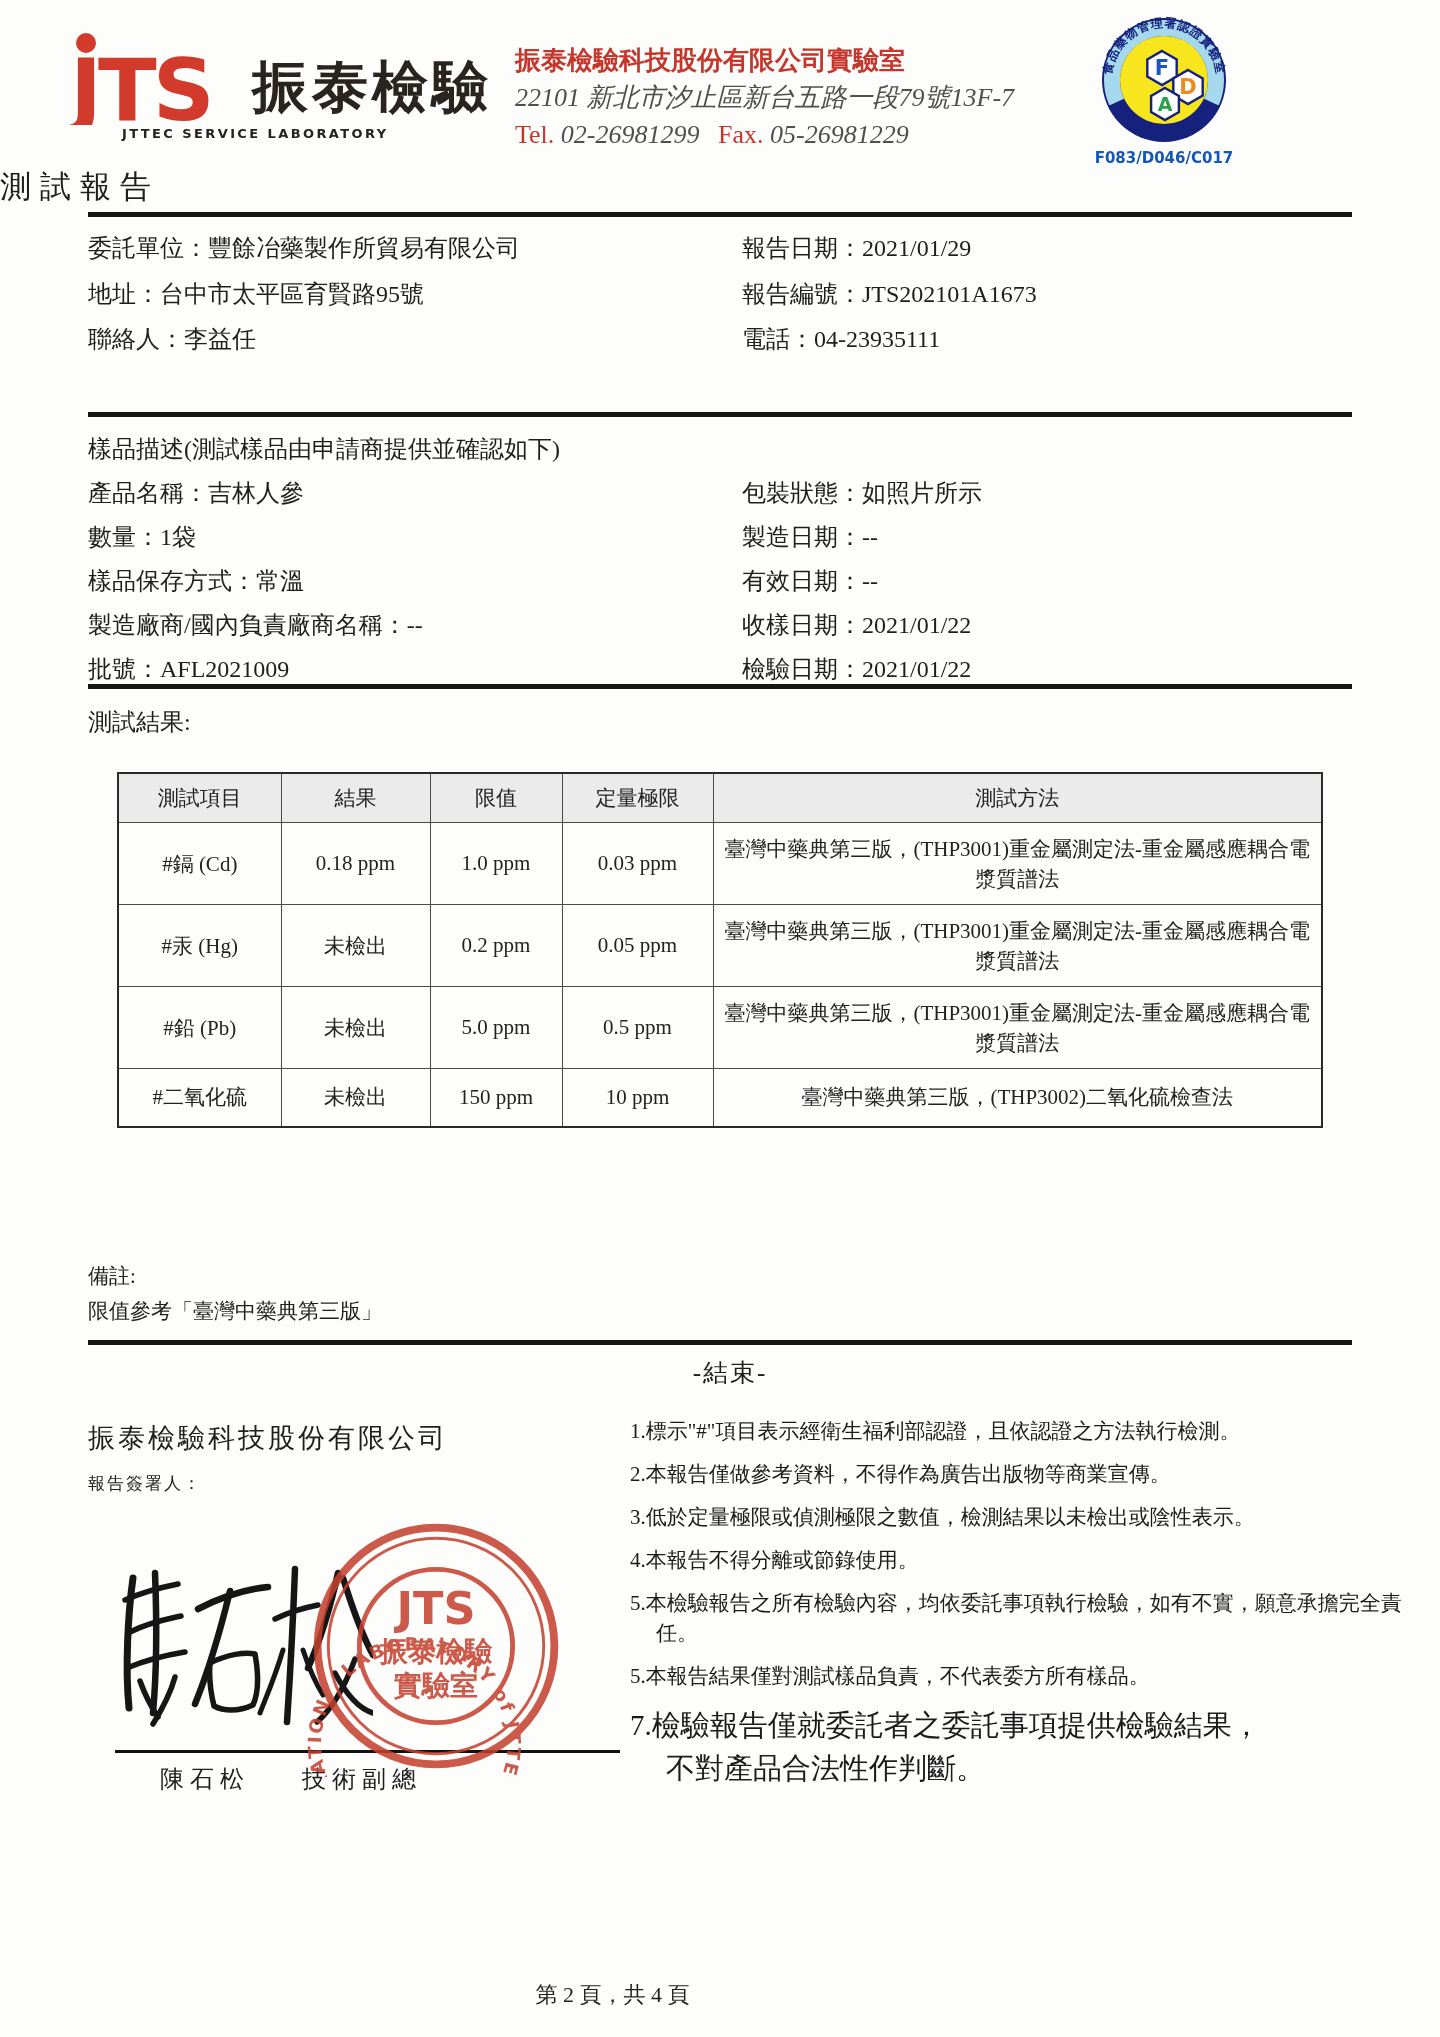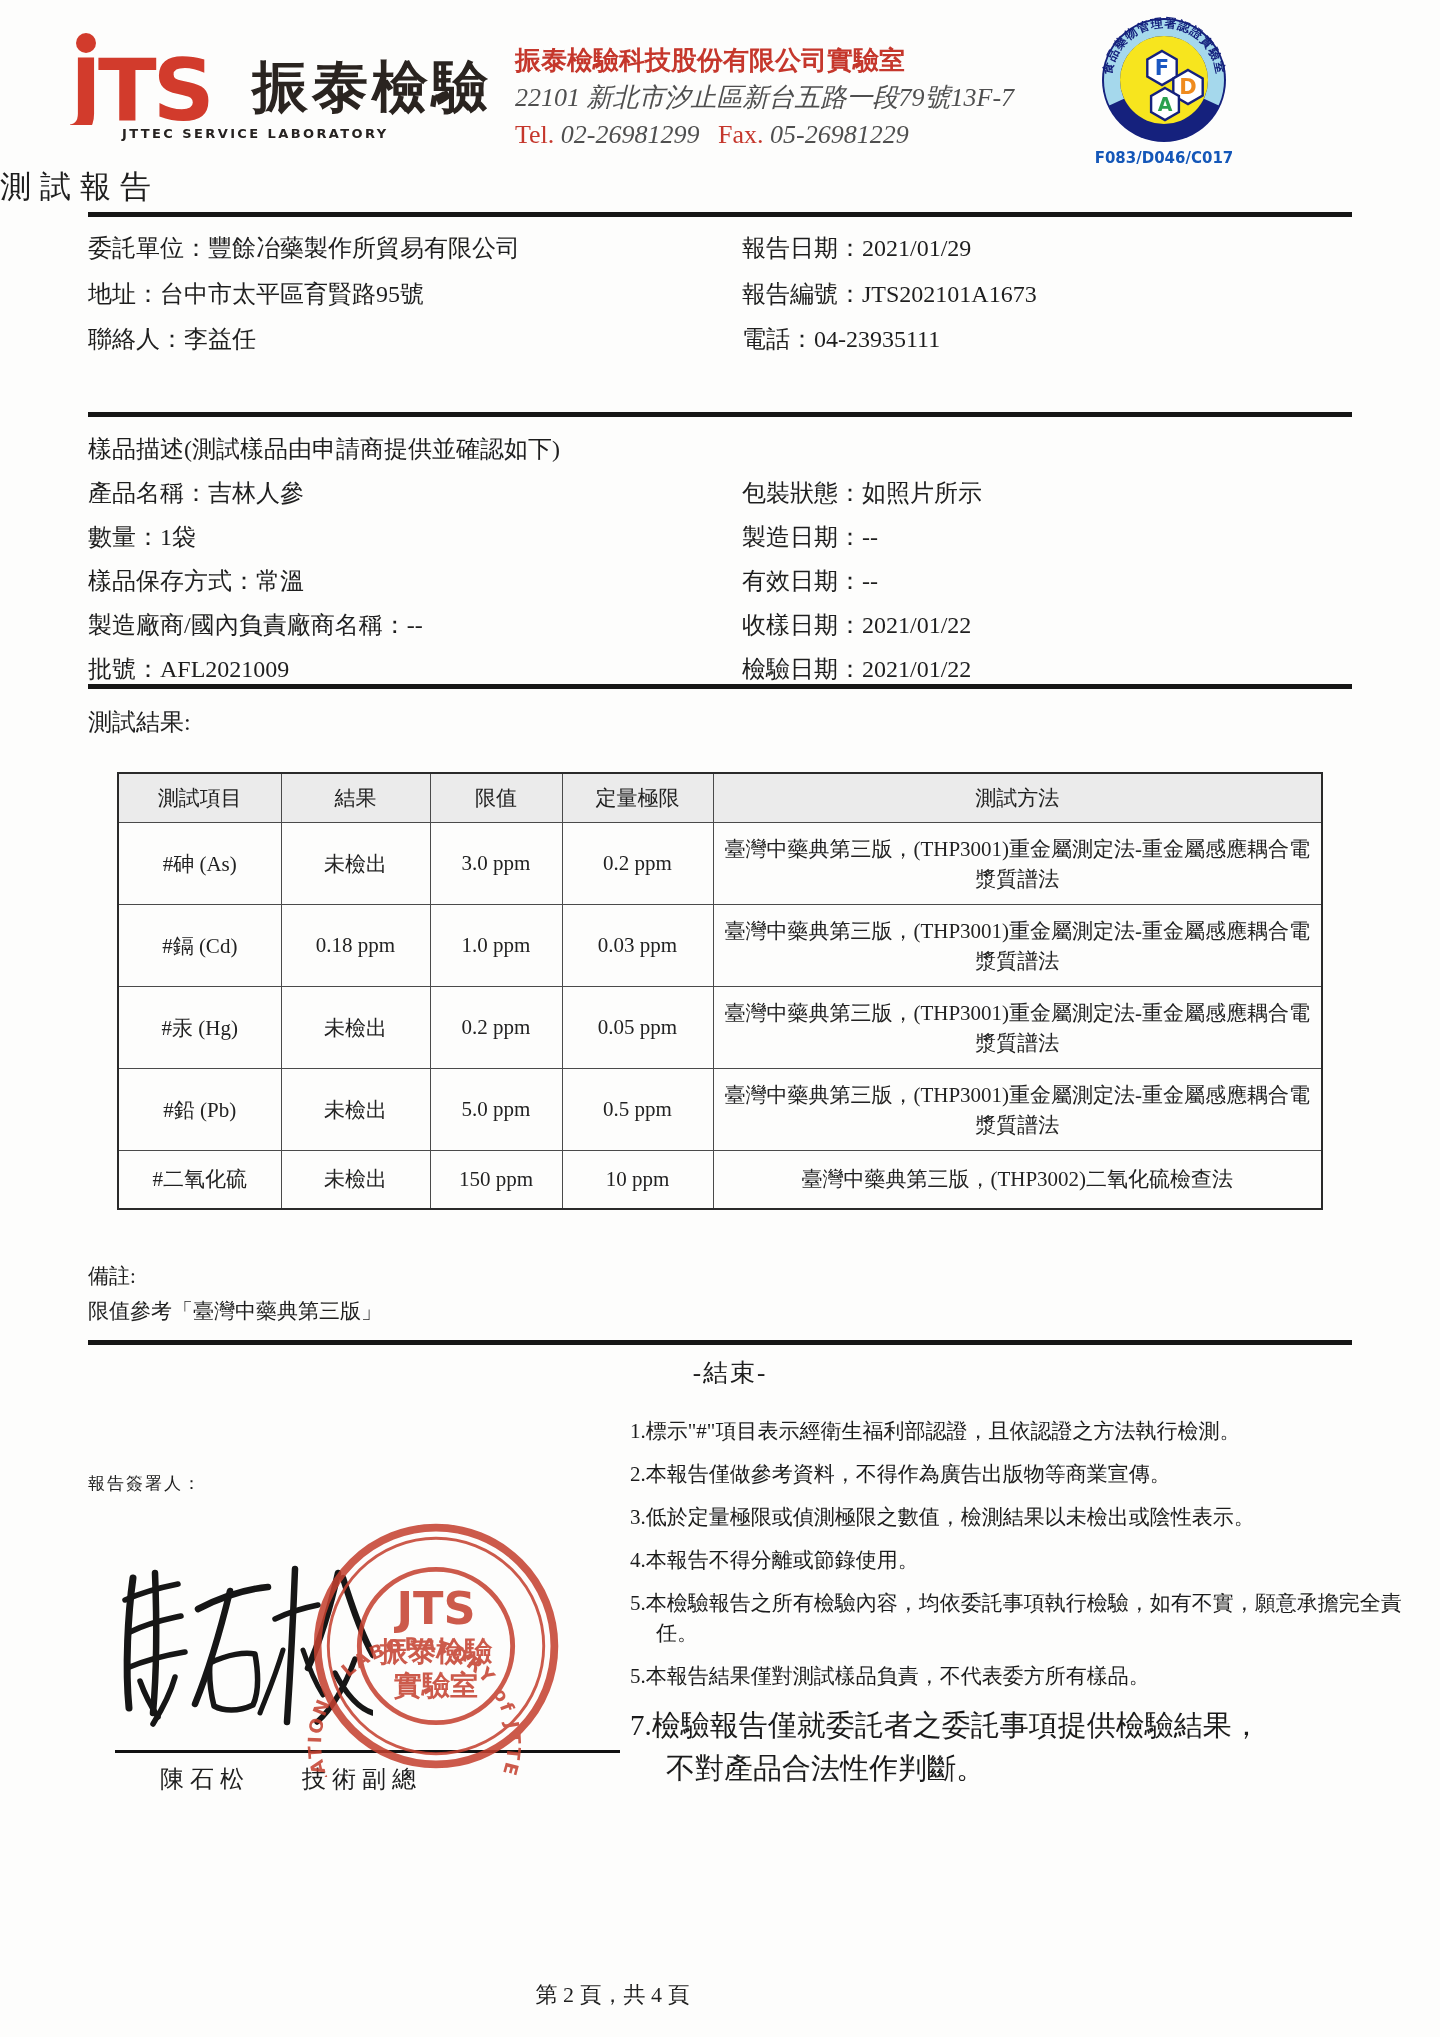--- a/index.html
+++ b/index.html
@@ -139,27 +139,20 @@
       <tr>
         <th>測試項目</th>
         <th>結果</th>
         <th>限值</th>
         <th>定量極限</th>
         <th>測試方法</th>
       </tr>
     </thead>
     <tbody>
       <tr>
-        <td>#砷 (As)</td>
-        <td>未檢出</td>
-        <td>3.0 ppm</td>
-        <td>0.2 ppm</td>
-        <td class="method">臺灣中藥典第三版，(THP3001)重金屬測定法-重金屬感應耦合電漿質譜法</td>
-      </tr>
-      <tr>
         <td>#鎘 (Cd)</td>
         <td>0.18 ppm</td>
         <td>1.0 ppm</td>
         <td>0.03 ppm</td>
         <td class="method">臺灣中藥典第三版，(THP3001)重金屬測定法-重金屬感應耦合電漿質譜法</td>
       </tr>
       <tr>
         <td>#汞 (Hg)</td>
         <td>未檢出</td>
         <td>0.2 ppm</td>
@@ -182,20 +175,21 @@
       </tr>
     </tbody>
   </table>
 
   <div class="abs remark" style="left:88px;top:1262px">備註:</div>
   <div class="abs remark" style="left:88px;top:1297px">限值參考「臺灣中藥典第三版」</div>
 
   <div class="rule" style="top:1340px"></div>
   <div class="abs end-marker">-結束-</div>
 
+  <div class="abs signoff-company" style="left:88px;top:1420px">振泰檢驗科技股份有限公司</div>
   <div class="abs signer-label" style="left:88px;top:1472px">報告簽署人：</div>
 
   <svg class="abs" style="left:103px;top:1533px" width="270" height="215" viewBox="0 0 270 215" fill="none" stroke="#161616" stroke-linecap="round" stroke-linejoin="round">
     <path d="M30,45 C25,80 22,135 26,175" stroke-width="7"></path>
     <path d="M22,67 C42,58 60,54 75,51" stroke-width="5.5"></path>
     <path d="M27,99 C47,89 65,86 78,83" stroke-width="5.5"></path>
     <path d="M24,135 C50,124 70,121 82,119" stroke-width="5.5"></path>
     <path d="M52,40 C54,90 54,135 50,180" stroke-width="6.5"></path>
     <path d="M37,148 C42,162 47,172 55,184" stroke-width="5.5"></path>
     <path d="M72,144 C67,162 58,178 50,191" stroke-width="5.5"></path>

